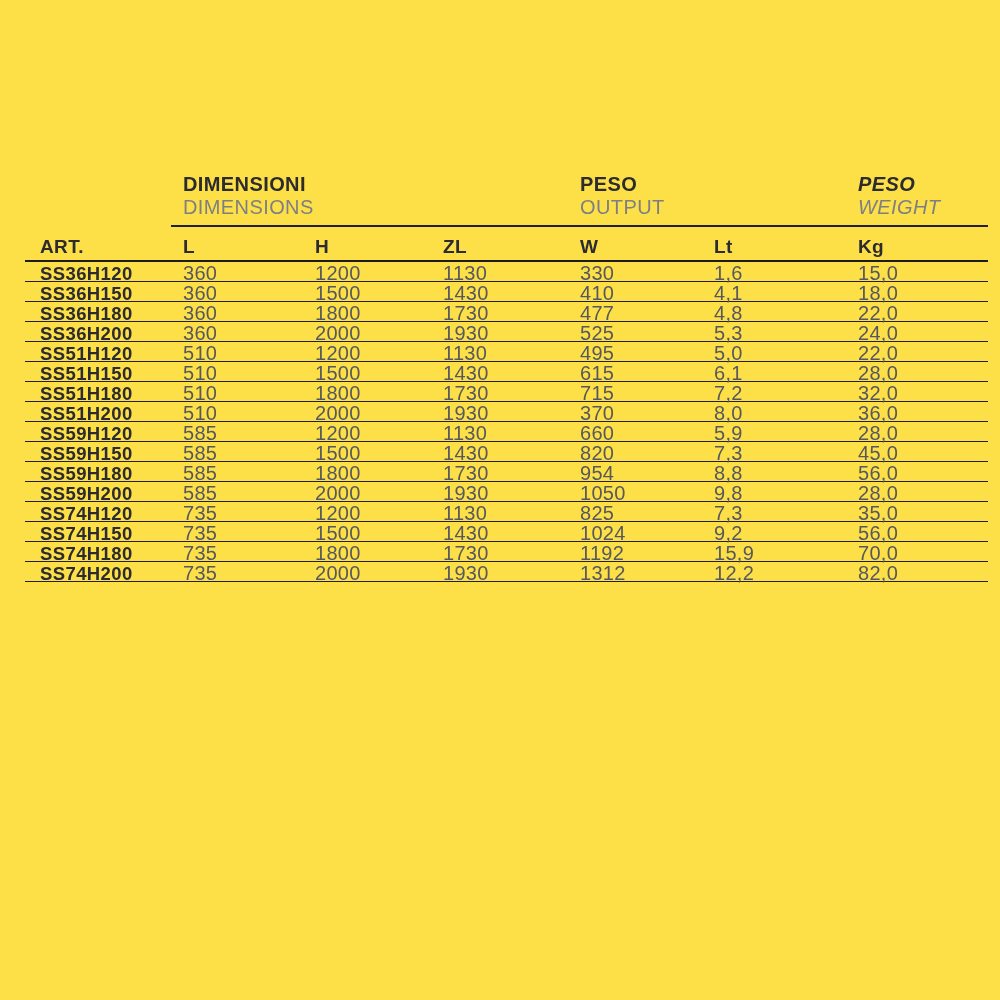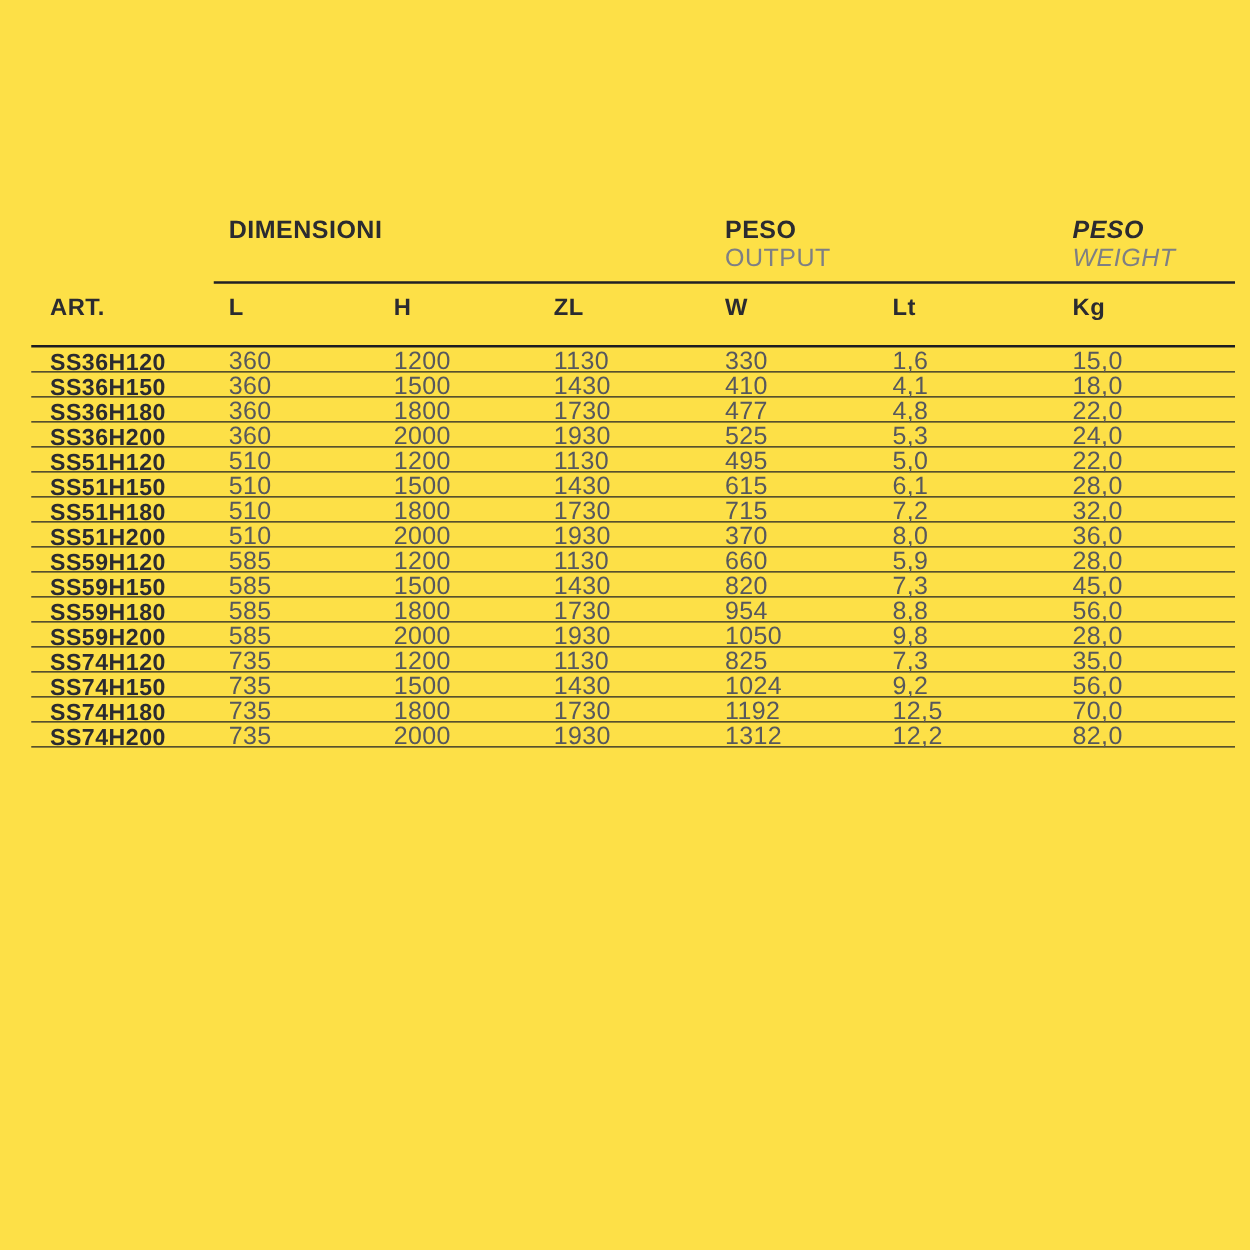--- a/index.html
+++ b/index.html
@@ -51,21 +51,21 @@
   .group-underline {
     margin-left: 146px;
     margin-top: 6px;
     border-top: 2px solid #212125;
     height: 0;
   }
   
   .header-row {
     height: 31px;
     align-items: end;
-    padding-bottom: 18px;
+    padding-bottom: 2px;
     border-bottom: 2.5px solid #1c1c20;
   }
   .header-row .hcell {
     font-size: 19px;
     font-weight: 700;
     letter-spacing: 0.4px;
     color: #2b2b30;
   }
   .header-row .art-head { padding-left: 15px; }
   
@@ -91,20 +91,21 @@
 </style>
 </head>
 <body>
 
 <div class="canvas">
   <div class="table-wrap">
 
     <div class="grid group-row">
       <div class="group-cell span-dims">
         <span class="title">DIMENSIONI</span>
+        <span class="subtitle">DIMENSIONS</span>
       </div>
       <div class="group-cell col5">
         <span class="title">PESO</span>
         <span class="subtitle">OUTPUT</span>
       </div>
       <div class="group-cell col7">
         <span class="title">PESO</span>
         <span class="subtitle">WEIGHT</span>
       </div>
     </div>
@@ -260,21 +261,21 @@
         <div class="val-cell">9,2</div>
         <div class="val-cell">56,0</div>
       </div>
 
       <div class="grid data-row">
         <div class="art-cell">SS74H180</div>
         <div class="val-cell">735</div>
         <div class="val-cell">1800</div>
         <div class="val-cell">1730</div>
         <div class="val-cell">1192</div>
-        <div class="val-cell">12,5</div>
+        <div class="val-cell">15,9</div>
         <div class="val-cell">70,0</div>
       </div>
 
       <div class="grid data-row">
         <div class="art-cell">SS74H200</div>
         <div class="val-cell">735</div>
         <div class="val-cell">2000</div>
         <div class="val-cell">1930</div>
         <div class="val-cell">1312</div>
         <div class="val-cell">12,2</div>

